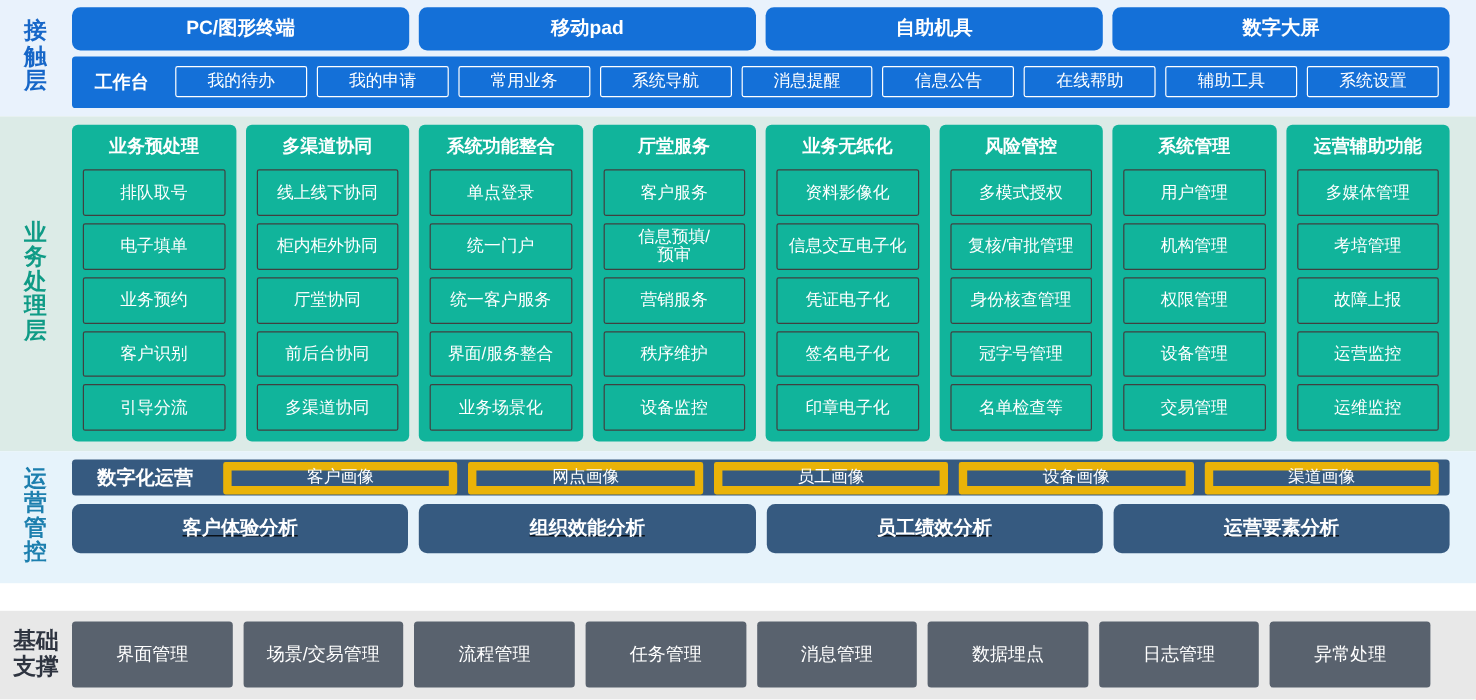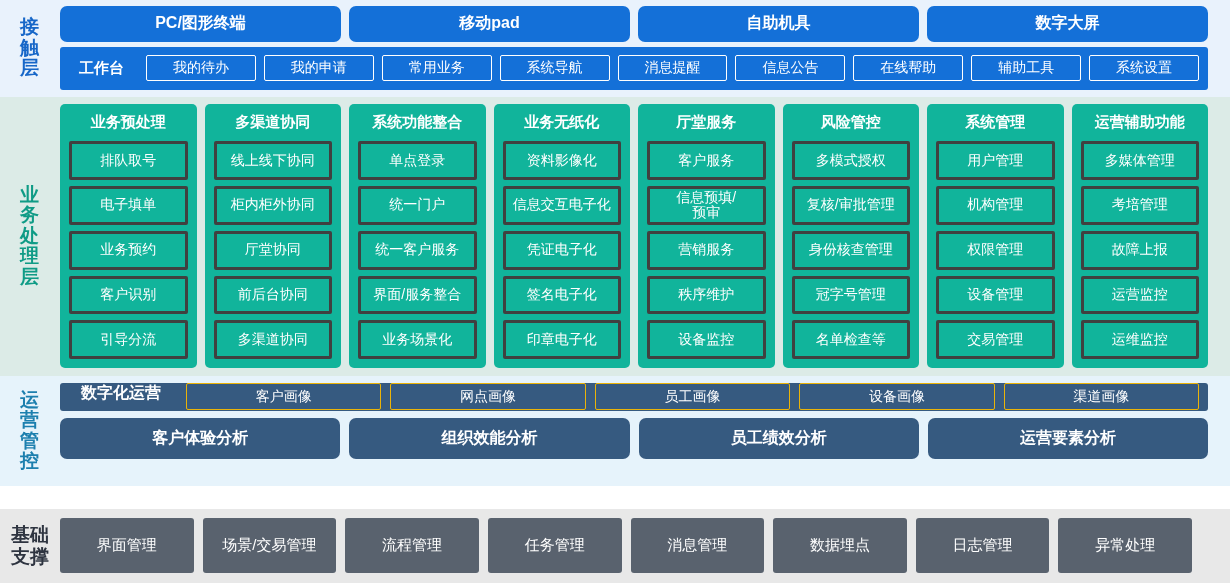--- a/index.html
+++ b/index.html
@@ -65,50 +65,50 @@
     border-radius: 5px;
     padding: 8px 9px 9px 9px;
     display: flex; flex-direction: column; gap: 6px;
   }
   .biz-col .col-head {
     color: #ffffff; font-size: 15px; font-weight: bold;
     text-align: center; padding: 1px 0 3px 0; white-space: nowrap;
   }
   .biz-col .cell {
     flex: 1 1 0;
-    border: 3px solid #404040;
+    border: 1px solid #404040;
     border-radius: 2px;
     color: #ffffff; font-size: 14px;
     display: flex; align-items: center; justify-content: center;
     text-align: center; line-height: 1.12;
     white-space: pre-line;
   }
 
   
   .layer-ops { background: #e6f3fb; height: 115px; padding: 7px 0 8px 0; }
   .layer-ops .band-label { color: #1c7fae; font-size: 19px; letter-spacing: 1px; }
   .ops-body { gap: 7px; padding-right: 22px; }
   .ops-row1 {
     height: 28px;
     background: #365a80;
     border-radius: 3px;
-    display: flex; align-items: flex-start;
-    padding: 0 9px; gap: 9px;
+    display: flex; align-items: center;
+    padding: 15px 9px; gap: 9px;
   }
   .ops-row1 .lead {
     color: #fff; font-size: 16px; font-weight: bold;
     padding: 0 16px 0 12px; white-space: nowrap;
   }
   .ops-row1 .chip {
     flex: 1 1 0; height: 27px;
-    border: 1px solid #eab308; border-radius: 2px;
+    border: 7px solid #eab308; border-radius: 2px;
     color: #fff; font-size: 14px;
     display: flex; align-items: center; justify-content: center;
   }
-  .ops-row2 { display: flex; gap: 9px; height: 41px; }
+  .ops-row2 { display: flex; gap: 9px; height: 41px; text-decoration: underline; }
   .ops-row2 .pill {
     flex: 1 1 0;
     background: #365a80; border-radius: 7px;
     color: #fff; font-size: 16px; font-weight: bold;
     display: flex; align-items: center; justify-content: center;
   }
 
   
   .layer-base { background: #e8e8e8; height: 77px; padding: 9px 0 10px 0; margin-top: 23px; }
   .layer-base .band-label { color: #2e3440; font-size: 19px; line-height: 1.12; }
@@ -191,36 +191,36 @@
         <div class="biz-col">
           <div class="col-head">系统功能整合</div>
           <div class="cell">单点登录</div>
           <div class="cell">统一门户</div>
           <div class="cell">统一客户服务</div>
           <div class="cell">界面/服务整合</div>
           <div class="cell">业务场景化</div>
         </div>
 
         <div class="biz-col">
-          <div class="col-head">业务无纸化</div>
-          <div class="cell">资料影像化</div>
-          <div class="cell">信息交互电子化</div>
-          <div class="cell">凭证电子化</div>
-          <div class="cell">签名电子化</div>
-          <div class="cell">印章电子化</div>
-        </div>
-
-        <div class="biz-col">
           <div class="col-head">厅堂服务</div>
           <div class="cell">客户服务</div>
           <div class="cell">信息预填/
 预审</div>
           <div class="cell">营销服务</div>
           <div class="cell">秩序维护</div>
           <div class="cell">设备监控</div>
+        </div>
+
+        <div class="biz-col">
+          <div class="col-head">业务无纸化</div>
+          <div class="cell">资料影像化</div>
+          <div class="cell">信息交互电子化</div>
+          <div class="cell">凭证电子化</div>
+          <div class="cell">签名电子化</div>
+          <div class="cell">印章电子化</div>
         </div>
 
         <div class="biz-col">
           <div class="col-head">风险管控</div>
           <div class="cell">多模式授权</div>
           <div class="cell">复核/审批管理</div>
           <div class="cell">身份核查管理</div>
           <div class="cell">冠字号管理</div>
           <div class="cell">名单检查等</div>
         </div>

